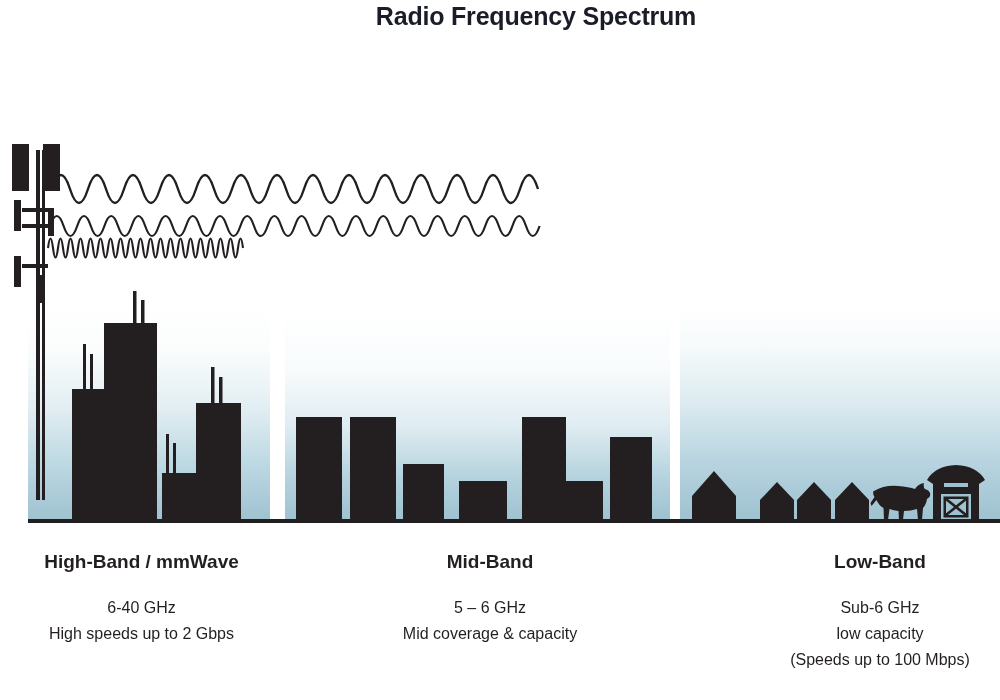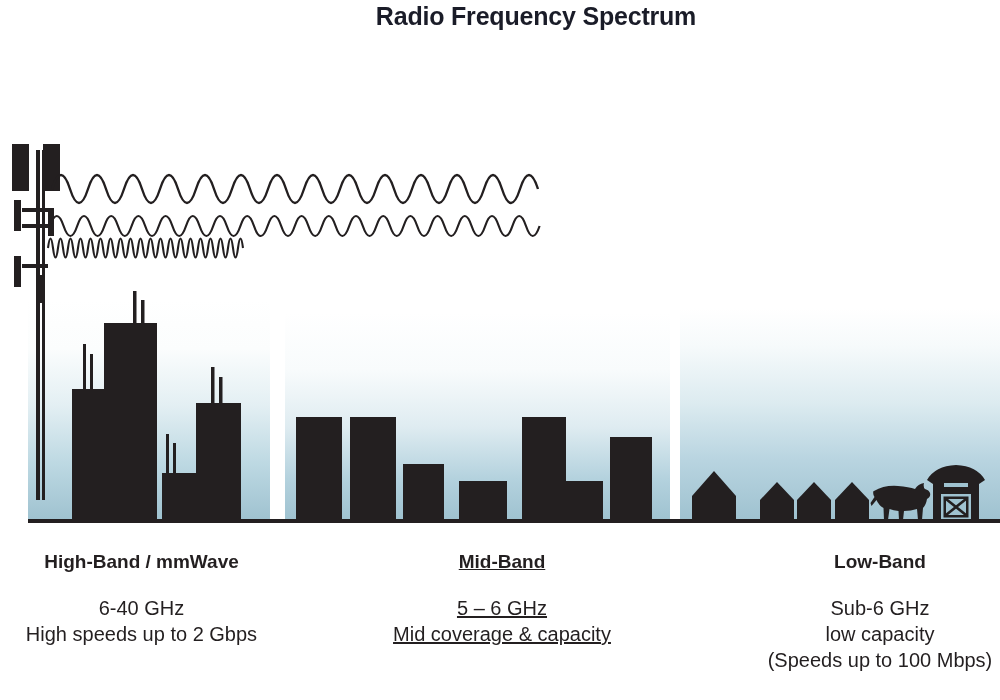--- a/index.html
+++ b/index.html
@@ -8,23 +8,23 @@
     font-family:"Liberation Sans", sans-serif;overflow:hidden;
   }
   #title{
     position:absolute;left:0;top:2px;width:1000px;text-align:center;
     font-size:25px;font-weight:bold;color:#1a1c28;letter-spacing:-0.2px;padding-left:36px;
   }
   #scene{position:absolute;left:0;top:0;width:1000px;height:540px;}
   .band-labels{position:absolute;left:0;top:543px;width:1000px;height:157px;}
   .band-col{position:absolute;top:0;text-align:center;color:#231f20;}
   .band-title{font-size:19px;font-weight:bold;margin:8px 0 22px 0;line-height:22px;}
-  .band-line{font-size:20px;line-height:26px;font-weight:400;}
+  .band-line{font-size:16px;line-height:26px;font-weight:400;}
   #col-high{left:0;width:283px;}
-  #col-mid{left:352px;width:300px;text-decoration:underline;}
+  #col-mid{left:340px;width:300px;}
   #col-low{left:720px;width:320px;}
 </style>
 </head>
 <body>
 
 <div id="title">Radio Frequency Spectrum</div>
 
 <svg id="scene" viewBox="0 0 1000 540" width="1000" height="540">
   <defs>
     <linearGradient id="skyGrad" x1="0" y1="0" x2="0" y2="1">

